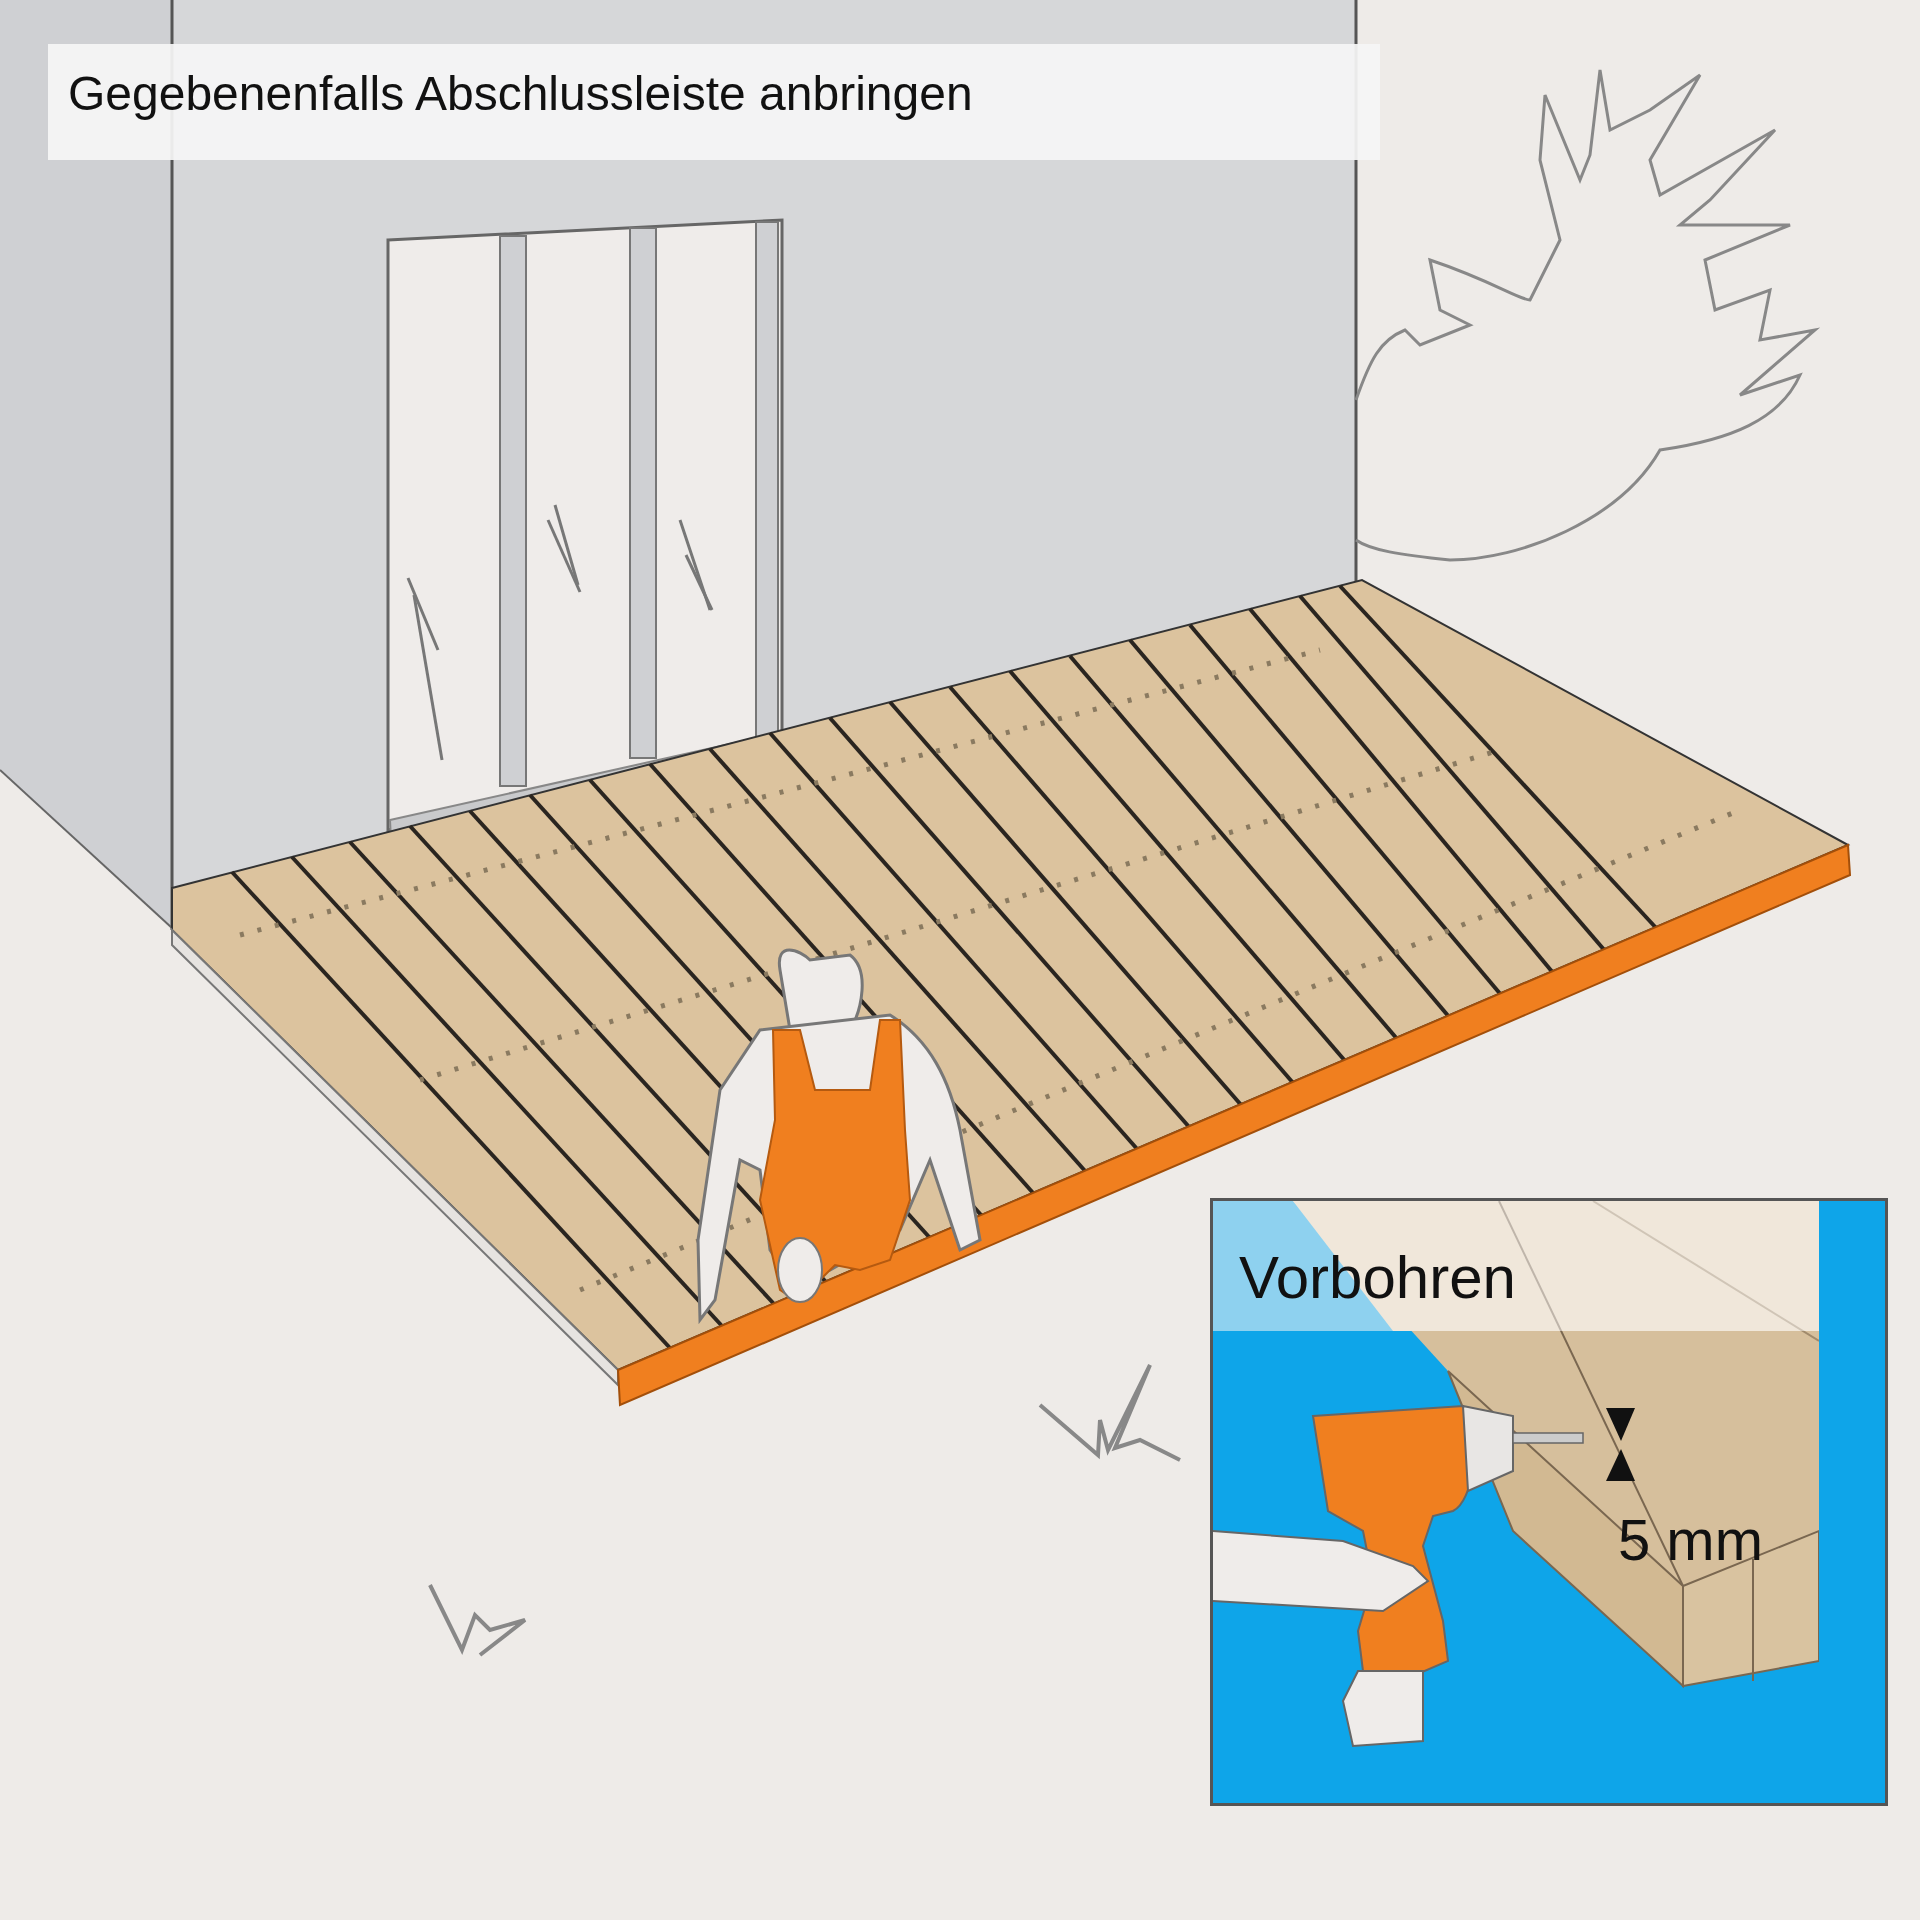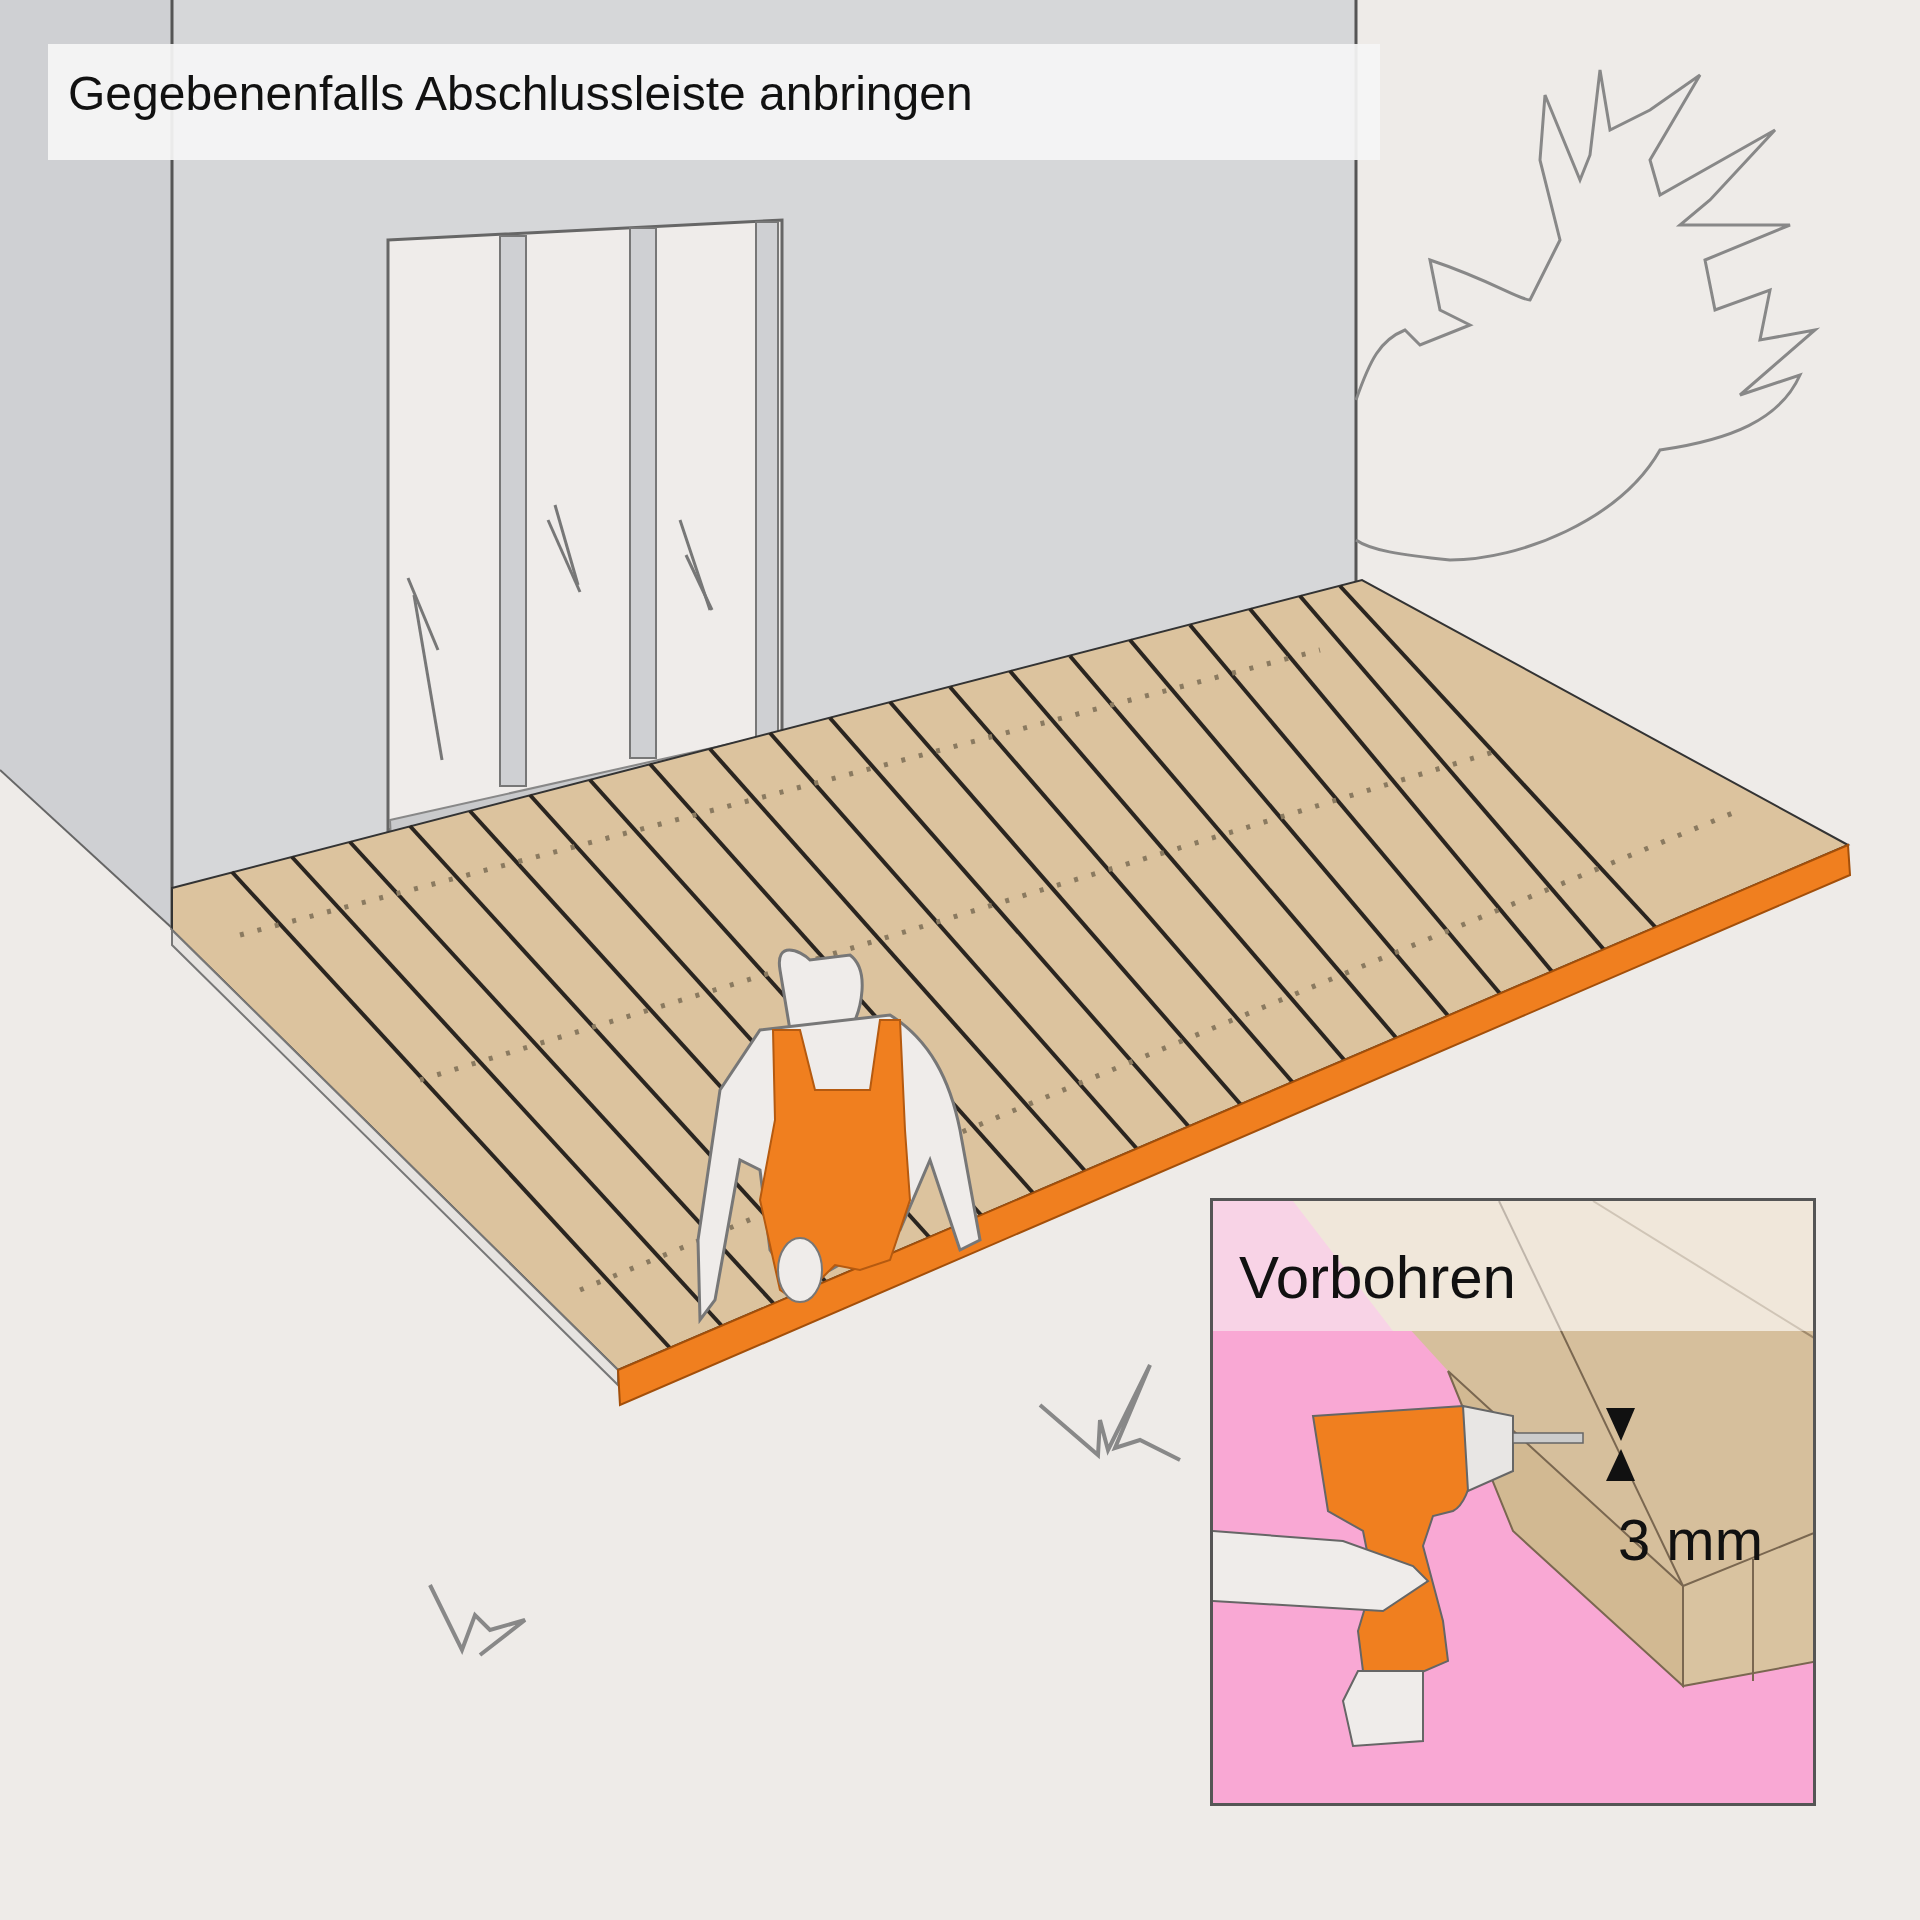--- a/index.html
+++ b/index.html
@@ -1,20 +1,20 @@
 <!DOCTYPE html>
 <html><head>
 <meta charset="utf-8">
 <style>
   html, body { margin: 0; padding: 0; }
   body { width: 1920px; height: 1920px; background: #eeebe8; overflow: hidden; position: relative; font-family: "Liberation Sans", sans-serif; }
   #scene { position: absolute; left: 0; top: 0; width: 1920px; height: 1920px; }
   .caption-box { position: absolute; left: 48px; top: 44px; width: 1332px; height: 116px; background: rgba(245,245,245,0.93); }
   .caption-text { position: absolute; left: 68px; top: 66px; font-size: 48px; color: #111; letter-spacing: 0px; white-space: nowrap; }
-  .inset { position: absolute; left: 1210px; top: 1198px; width: 606px; height: 608px; border: 3px solid #555; box-sizing: border-box; overflow: hidden; background: #f9a8d4; }
+  .inset { position: absolute; left: 1210px; top: 1198px; width: 678px; height: 608px; border: 3px solid #555; box-sizing: border-box; overflow: hidden; background: #0ea5e9; }
   .inset-label-box { position: absolute; left: 0; top: 0; width: 606px; height: 130px; background: rgba(248,246,244,0.55); }
   .inset-label { position: absolute; left: 26px; top: 42px; font-size: 60px; color: #111; }
   .measure-label { position: absolute; left: 405px; top: 305px; font-size: 58px; color: #111; }
 </style>
 </head>
 <body>
 
 <svg id="scene" viewBox="0 0 1920 1920" xmlns="http://www.w3.org/2000/svg">
 
   <polygon points="0,0 172,0 172,928 0,770" fill="#cfd0d3"></polygon>
@@ -109,14 +109,14 @@
       <rect x="300" y="232" width="70" height="10" fill="#ccc" stroke="#666" stroke-width="1.5"></rect>
       <path d="M145,470 L210,470 L210,540 L140,545 L130,500 Z" fill="#efecea" stroke="#666" stroke-width="2"></path>
       <path d="M0,330 L130,340 L200,365 L215,380 L170,410 L0,400" fill="#efecea" stroke="#666" stroke-width="2"></path>
     </g>
 
     <polygon points="393,207 422,207 408,240" fill="#111"></polygon>
     <polygon points="393,280 422,280 408,248" fill="#111"></polygon>
   </svg>
   <div class="inset-label-box"></div>
   <div class="inset-label">Vorbohren</div>
-  <div class="measure-label">3 mm</div>
+  <div class="measure-label">5 mm</div>
 </div>
 
 </body></html>

